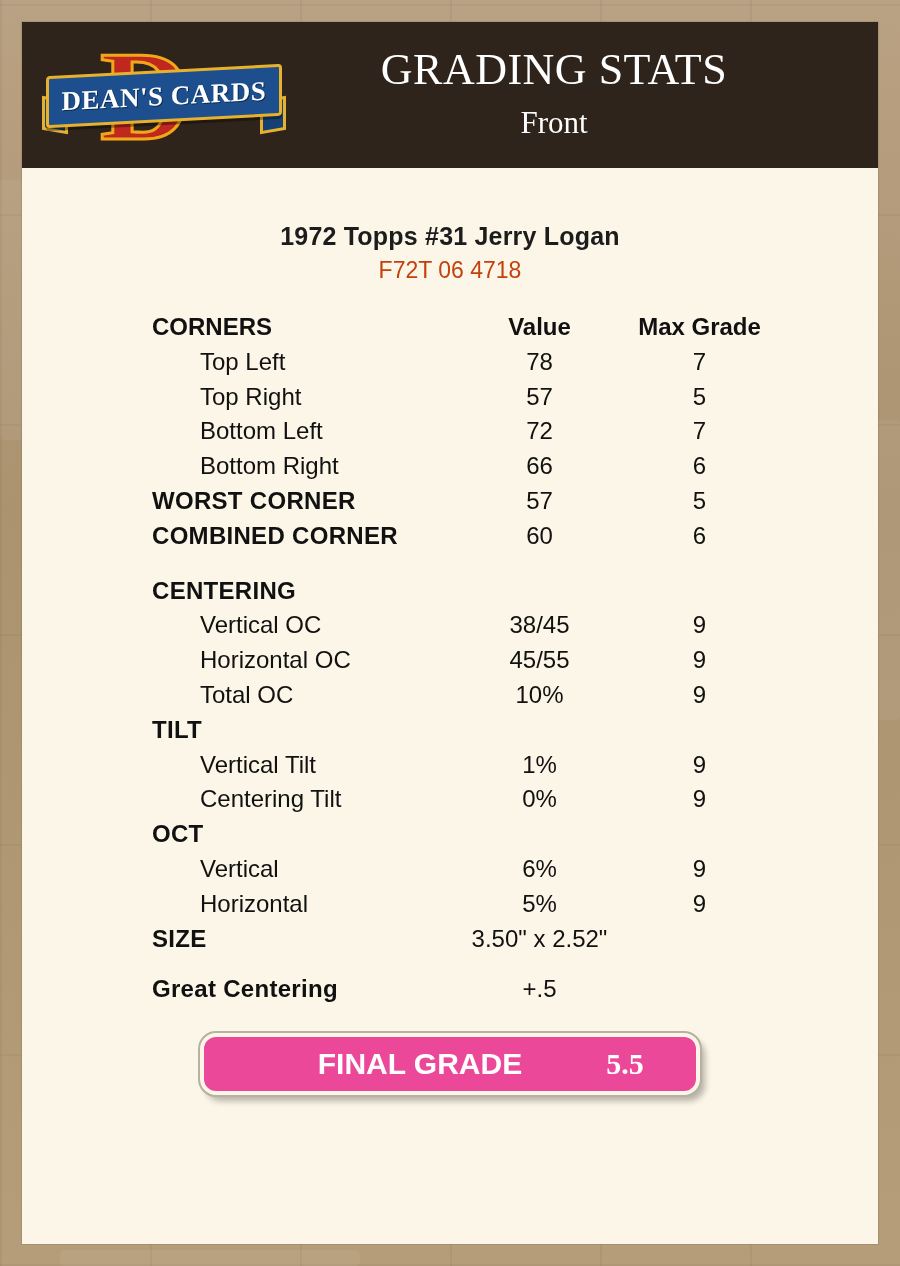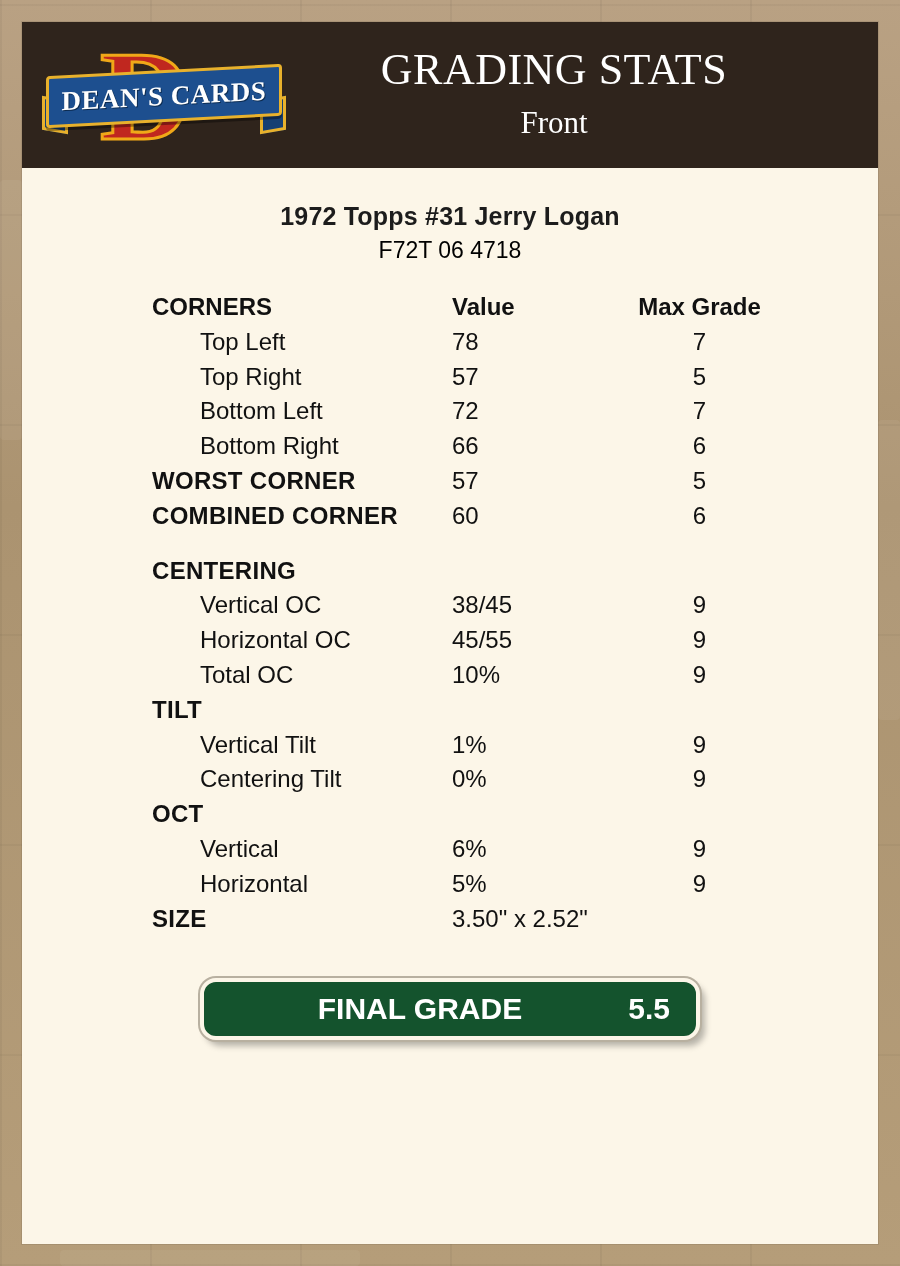--- a/index.html
+++ b/index.html
@@ -123,77 +123,78 @@
     line-height: 1.05;
   }
   .header-subtitle {
     font-size: 31px;
     line-height: 1.3;
     margin-top: 10px;
   }
 
   .body {
     padding: 34px 0 0 0;
+    margin-top: 20px;
   }
   .card-title {
     text-align: center;
     font-size: 25px;
     font-weight: bold;
     color: #1c1c1c;
     letter-spacing: 0.2px;
   }
   .card-sub {
     text-align: center;
     font-size: 23px;
-    color: #000000;
+    color: #c2410c;
     margin-top: 6px;
   }
 
   table.stats {
     margin: 26px 0 0 130px;
     border-collapse: collapse;
     width: 620px;
     color: #111111;
   }
   table.stats td {
     font-size: 24px;
     line-height: 1.45;
     padding: 0;
     vertical-align: baseline;
   }
   td.label { width: 300px; }
-  td.value { width: 175px; text-align: left; }
+  td.value { width: 175px; text-align: center; }
   td.max   { width: 145px; text-align: center; }
   tr.section td.label { font-weight: bold; letter-spacing: 0.3px; }
   tr.sub td.label { padding-left: 48px; }
   tr.head td { font-weight: bold; font-size: 24px; }
   tr.spacer td { height: 20px; font-size: 0; line-height: 0; }
   tr.spacer-sm td { height: 8px; font-size: 0; line-height: 0; }
 
   .final-wrap {
     margin-top: 26px;
     display: flex;
     justify-content: center;
   }
   .final-grade {
     width: 500px;
     height: 62px;
-    background: #14532d;
+    background: #ec4899;
     border: 4px solid #fcf6e8;
     border-radius: 16px;
     box-shadow: 0 0 0 2px #b8b0a0, 5px 6px 6px rgba(0,0,0,0.28);
     display: flex;
     align-items: center;
     color: #ffffff;
     font-size: 30px;
     font-weight: bold;
     padding: 0 26px;
   }
   .final-label { flex: 1 1 auto; text-align: center; padding-left: 30px; }
-  .final-value { width: 90px; text-align: right; }
+  .final-value { width: 90px; text-align: center; font-family: Liberation Serif, serif; }
 </style>
 </head>
 <body>
 
 <div class="bg-texture"></div>
 <div class="bg-blotch" style="left:0;top:180px;width:22px;height:260px;"></div>
 <div class="bg-blotch" style="right:0;top:420px;width:22px;height:300px;"></div>
 <div class="bg-blotch" style="left:60px;top:1250px;width:300px;height:16px;"></div>
 
 <div class="sheet">
@@ -322,20 +323,25 @@
 
         <tr class="spacer-sm">
             <td colspan="3"></td>
           </tr>
 
 
         <tr class="spacer-sm">
             <td colspan="3"></td>
           </tr>
 
+        <tr class="section">
+          <td class="label">Great Centering</td>
+          <td class="value">+.5</td>
+          <td class="max"></td>
+        </tr>
       </tbody>
     </table>
 
     <div class="final-wrap">
       <div class="final-grade">
         <div class="final-label">FINAL GRADE</div>
         <div class="final-value">5.5</div>
       </div>
     </div>
 

